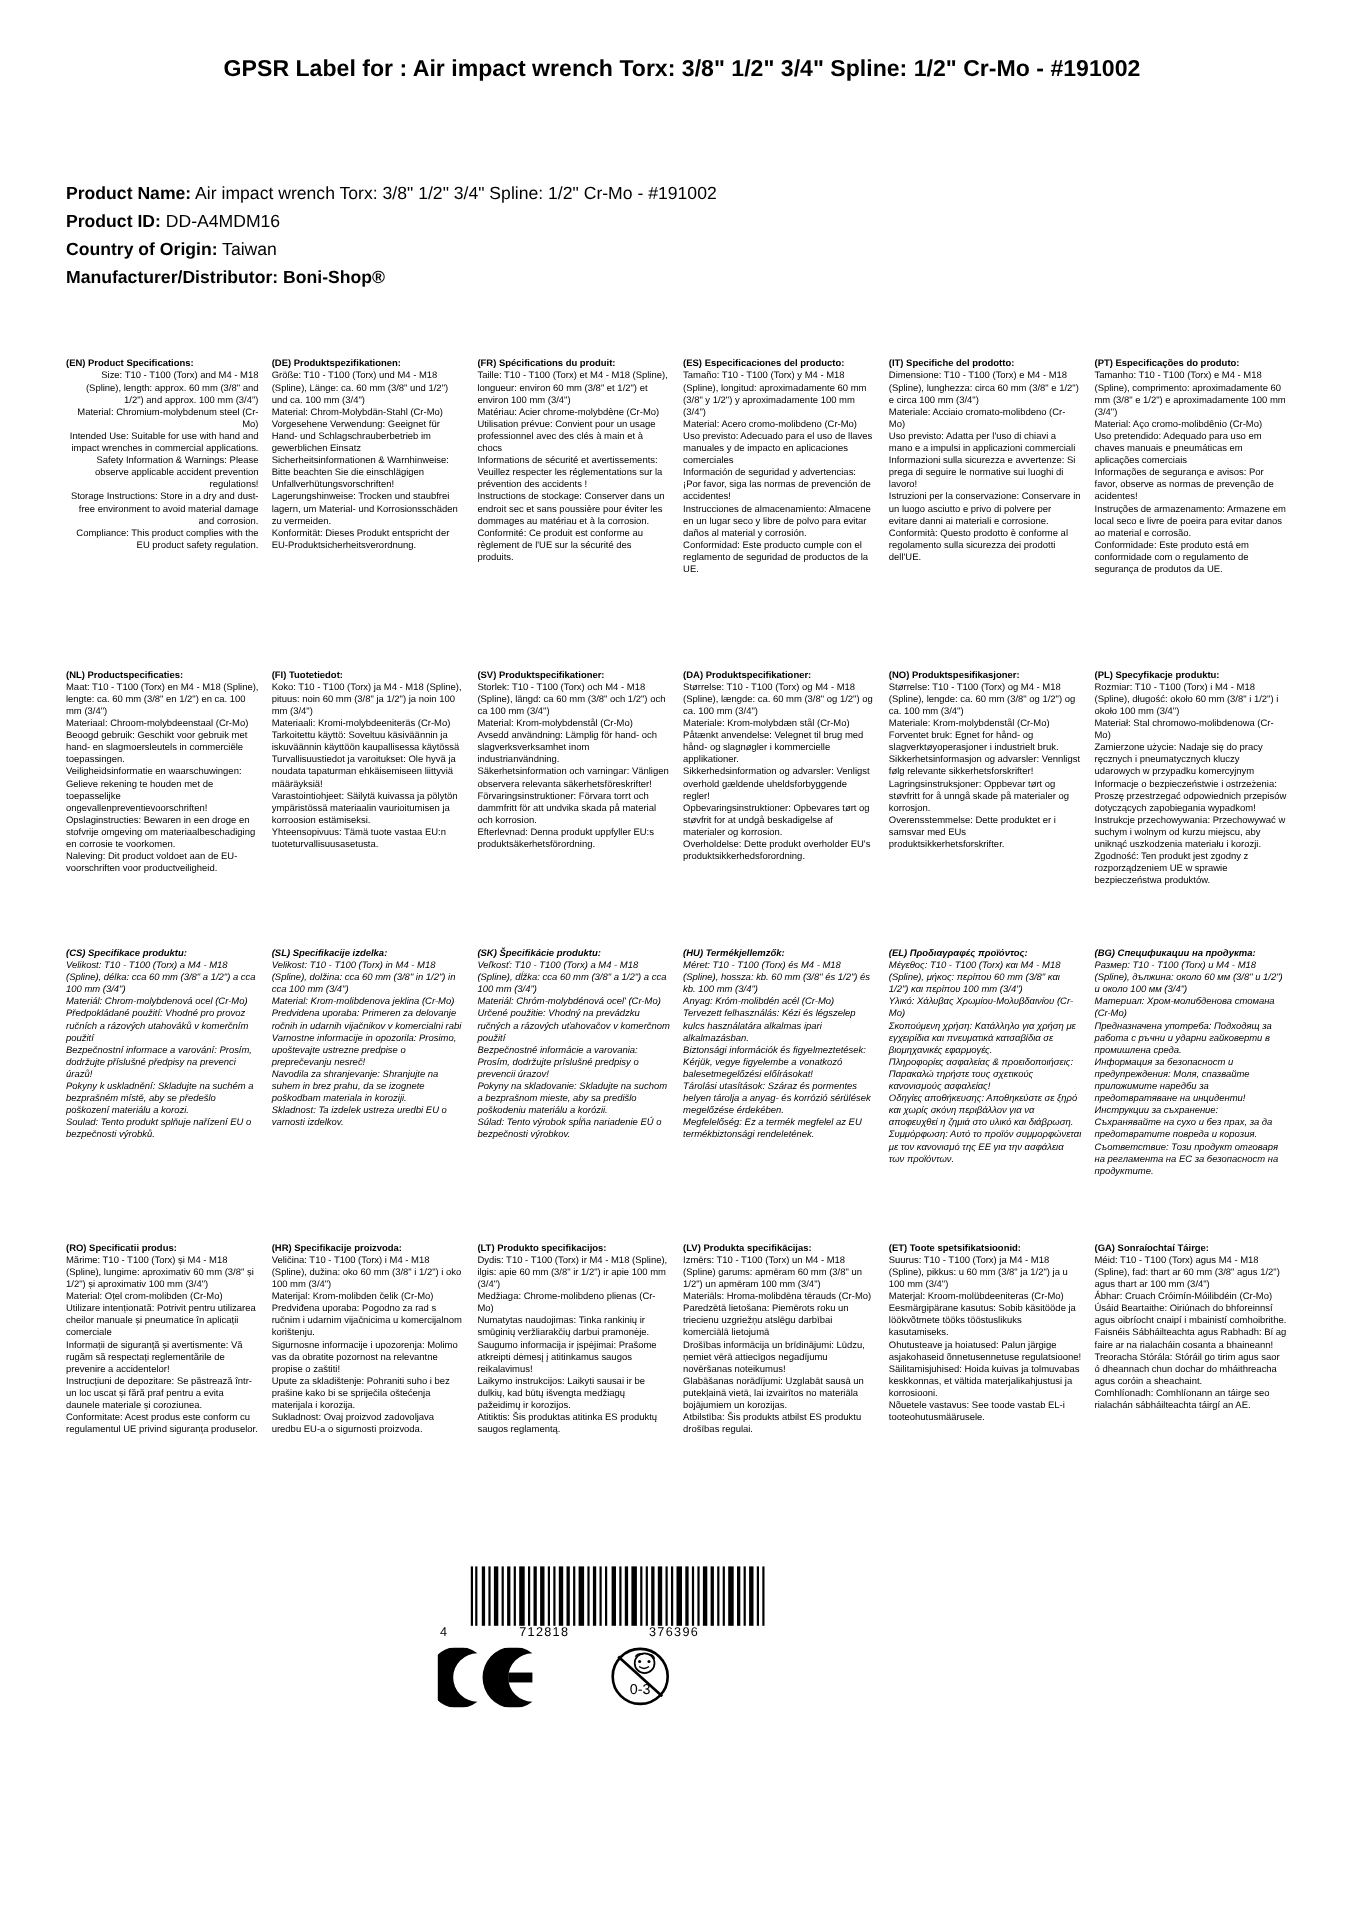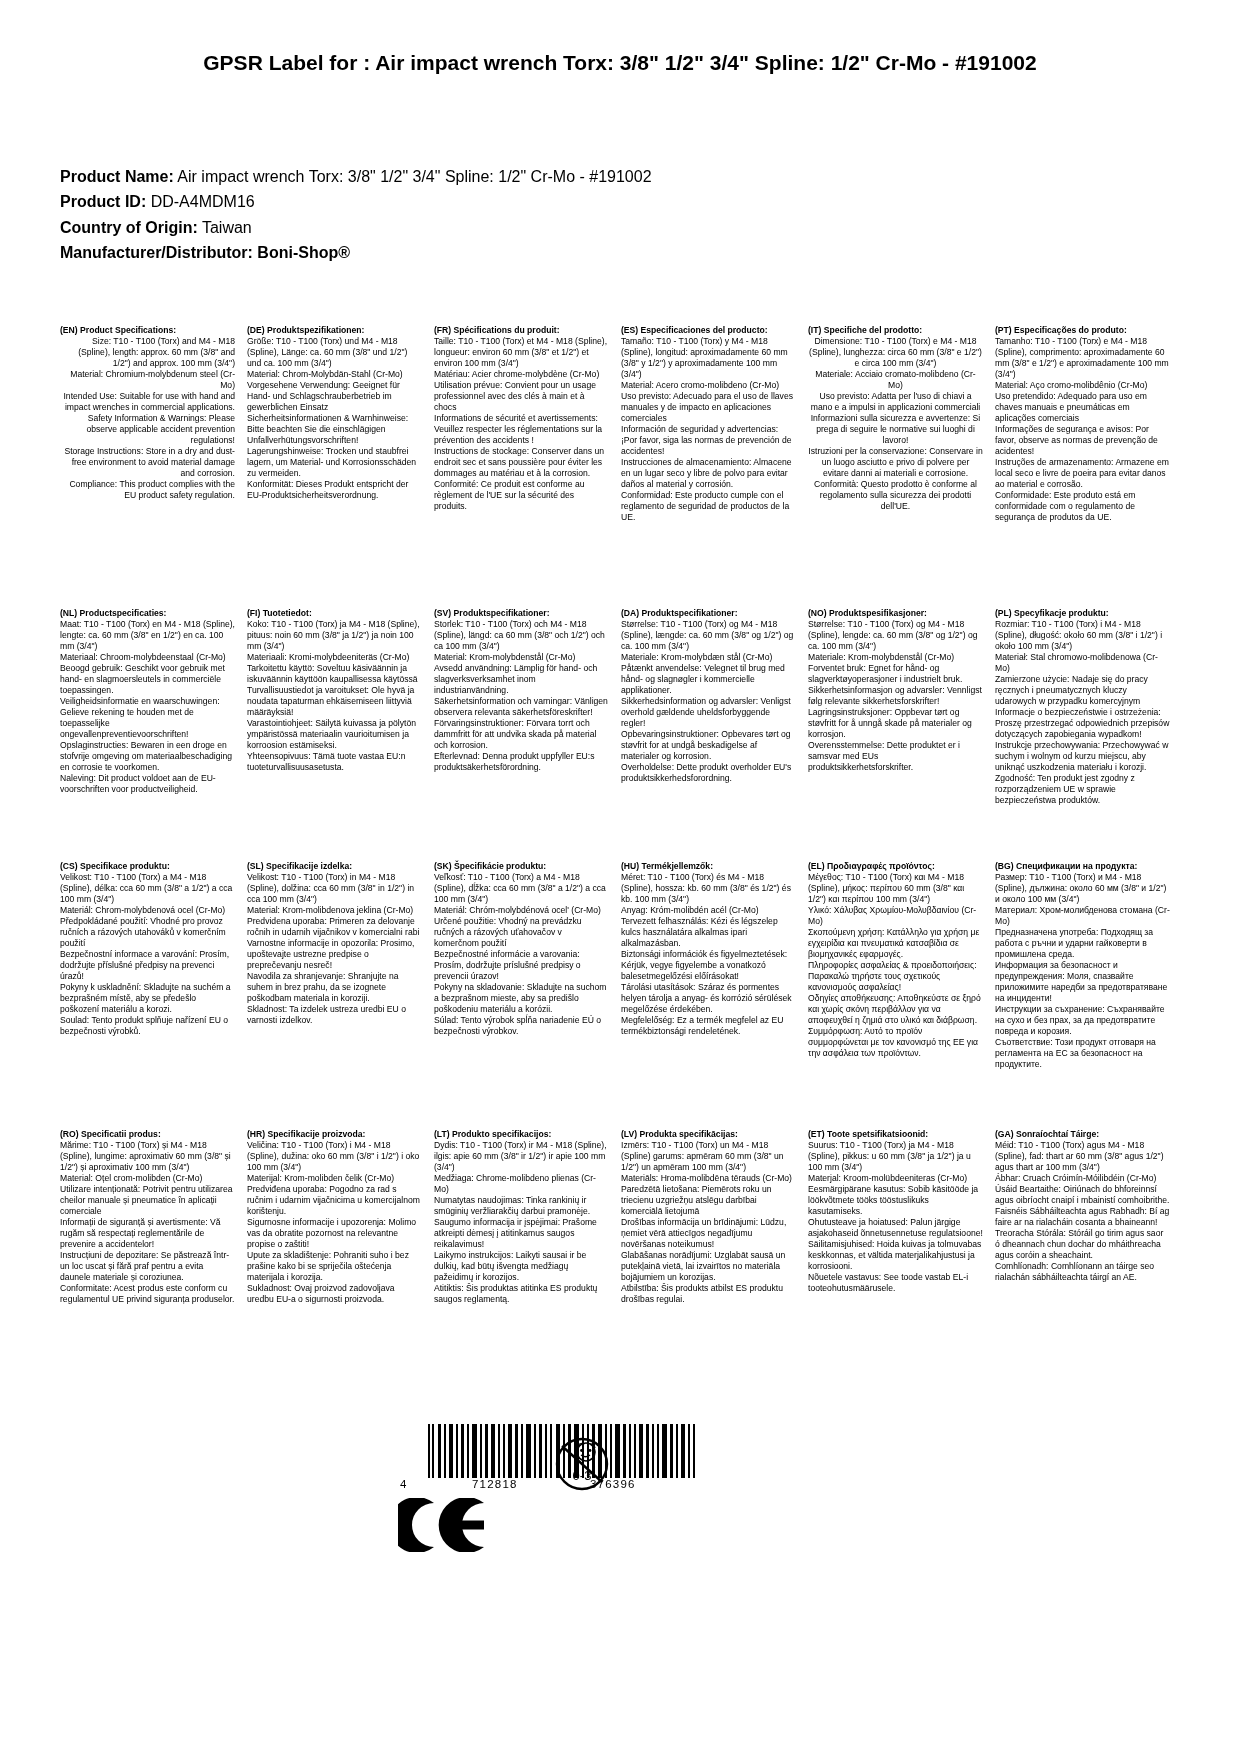--- a/index.html
+++ b/index.html
@@ -44,21 +44,21 @@
     padding-right:12px;
     box-sizing:border-box;
     font-size:8.6px;
     line-height:1.28;
     margin-top:40px;
   }
   .cell .head { font-weight:bold; display:block; margin-bottom:0px; }
   .cell p { margin:0 0 0 0; padding:0; }
   .band-row { height:283px; }
   .band-row.r2 { height:253px; }
-  .band-row.r3 { height:268px; }
+  .band-row.r3 { height:268px;font-style:italic; }
   .band-row.r4 { height:auto; }
 
   
   .barcode-wrap {
     position:absolute;
     left:400px; top:1424px;
     width:320px; height:60px;
   }
   .bars { position:absolute; left:28px; top:0; height:54px; width:270px; }
   .bars i { position:absolute; top:0; background:#000; height:54px; }
@@ -71,21 +71,21 @@
   .ce {
     position:absolute;
     left:398px; top:1498px;
     width:92px; height:54px;
   }
   .ce svg { display:block; }
 
   
   .age {
     position:absolute;
-    left:550px; top:1436px;
+    left:550px; top:1496px;
     width:64px; height:60px;
   }
 </style>
 </head>
 <body>
 
 <div class="page">
 
   <div class="title">GPSR Label for : Air impact wrench Torx: 3/8" 1/2" 3/4" Spline: 1/2" Cr-Mo - #191002</div>
 
@@ -142,21 +142,21 @@
         <span class="head">(ES) Especificaciones del producto:</span>
         <p style="white-space: pre-line;">Tamaño: T10 - T100 (Torx) y M4 - M18 (Spline), longitud: aproximadamente 60 mm (3/8" y 1/2") y aproximadamente 100 mm (3/4")
 Material: Acero cromo-molibdeno (Cr-Mo)
 Uso previsto: Adecuado para el uso de llaves manuales y de impacto en aplicaciones comerciales
 Información de seguridad y advertencias: ¡Por favor, siga las normas de prevención de accidentes!
 Instrucciones de almacenamiento: Almacene en un lugar seco y libre de polvo para evitar daños al material y corrosión.
 Conformidad: Este producto cumple con el reglamento de seguridad de productos de la UE.</p>
       </div>
       <div class="cell">
         <span class="head">(IT) Specifiche del prodotto:</span>
-        <p style="white-space: pre-line; text-align: center;">Dimensione: T10 - T100 (Torx) e M4 - M18 (Spline), lunghezza: circa 60 mm (3/8" e 1/2") e circa 100 mm (3/4")
+        <p style="white-space: pre-line;">Dimensione: T10 - T100 (Torx) e M4 - M18 (Spline), lunghezza: circa 60 mm (3/8" e 1/2") e circa 100 mm (3/4")
 Materiale: Acciaio cromato-molibdeno (Cr-Mo)
 Uso previsto: Adatta per l'uso di chiavi a mano e a impulsi in applicazioni commerciali
 Informazioni sulla sicurezza e avvertenze: Si prega di seguire le normative sui luoghi di lavoro!
 Istruzioni per la conservazione: Conservare in un luogo asciutto e privo di polvere per evitare danni ai materiali e corrosione.
 Conformità: Questo prodotto è conforme al regolamento sulla sicurezza dei prodotti dell'UE.</p>
       </div>
       <div class="cell">
         <span class="head">(PT) Especificações do produto:</span>
         <p style="white-space: pre-line;">Tamanho: T10 - T100 (Torx) e M4 - M18 (Spline), comprimento: aproximadamente 60 mm (3/8" e 1/2") e aproximadamente 100 mm (3/4")
 Material: Aço cromo-molibdênio (Cr-Mo)

